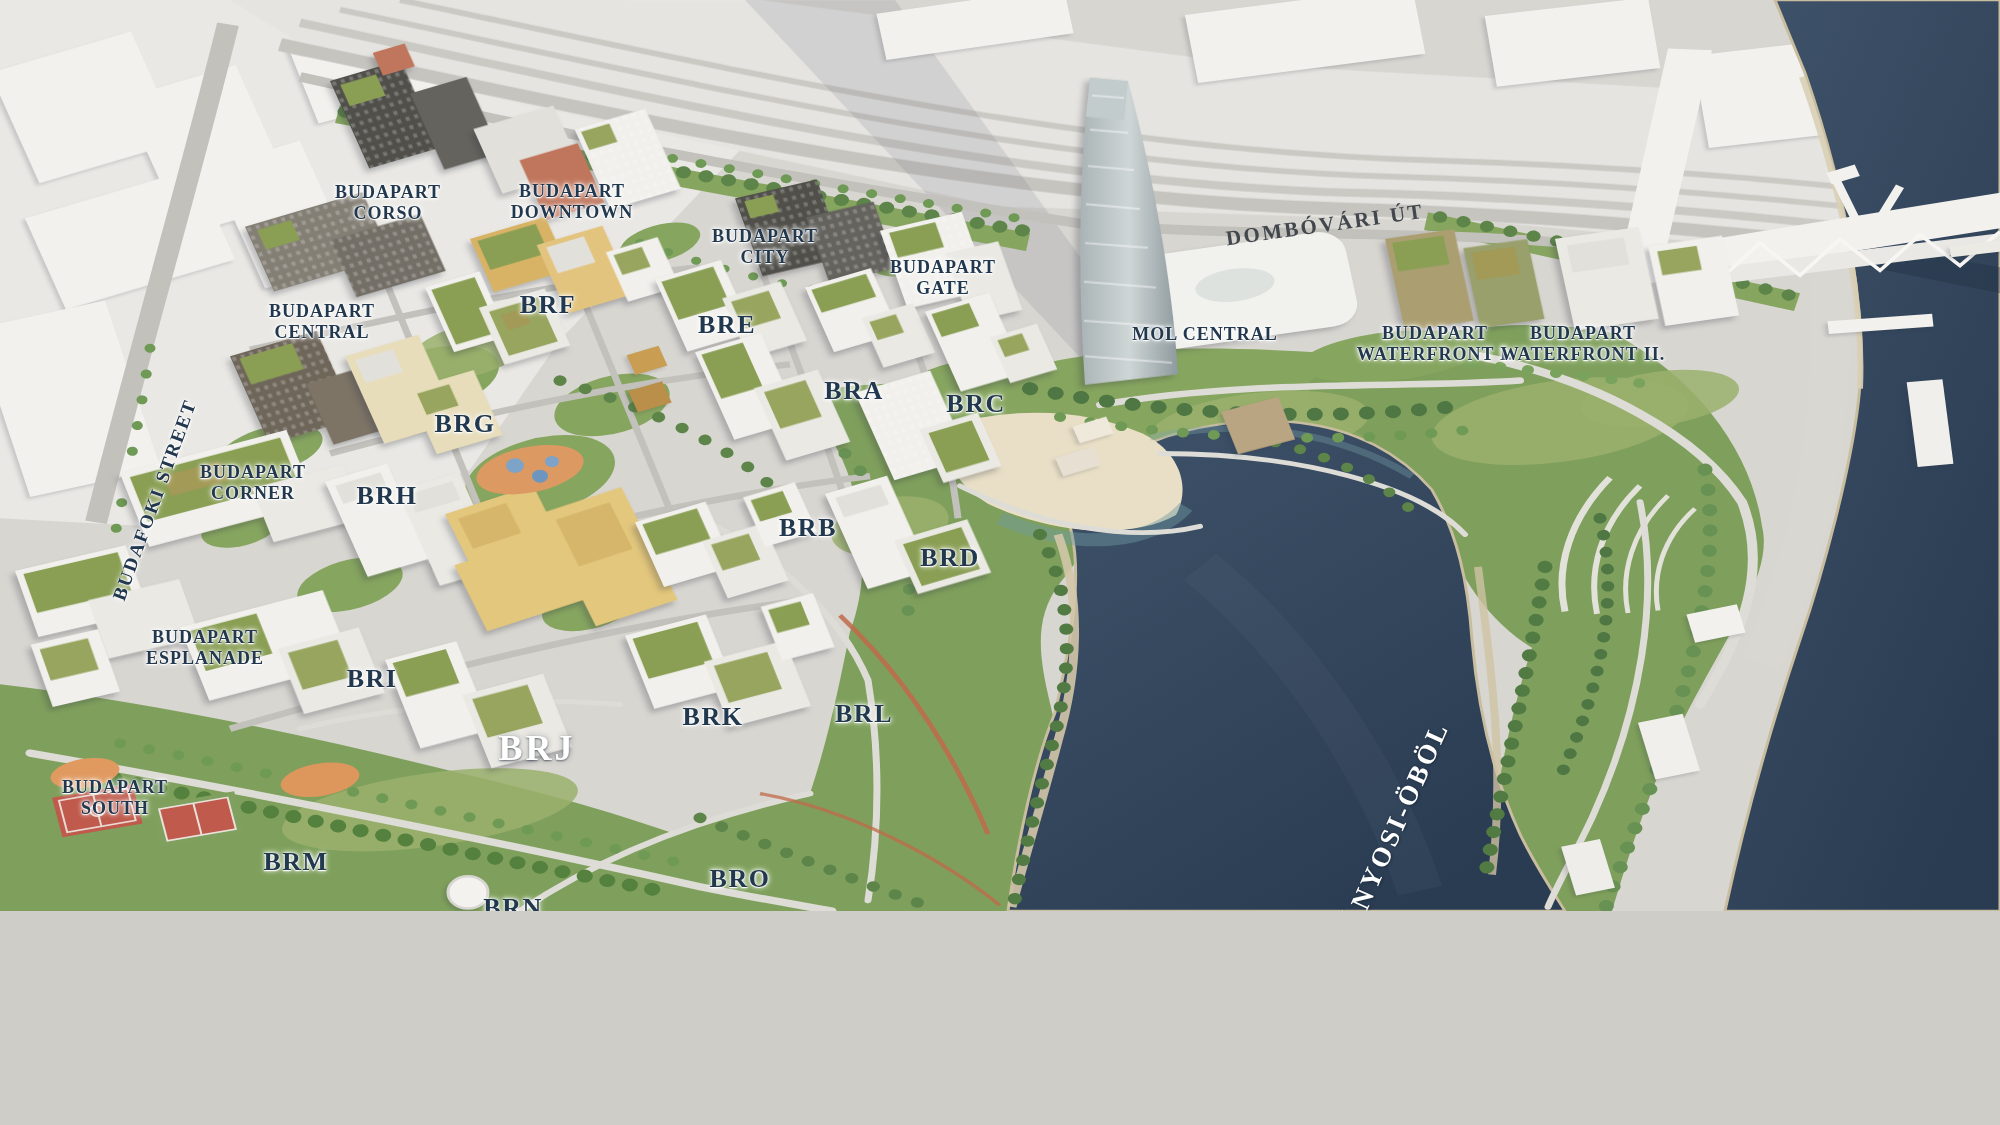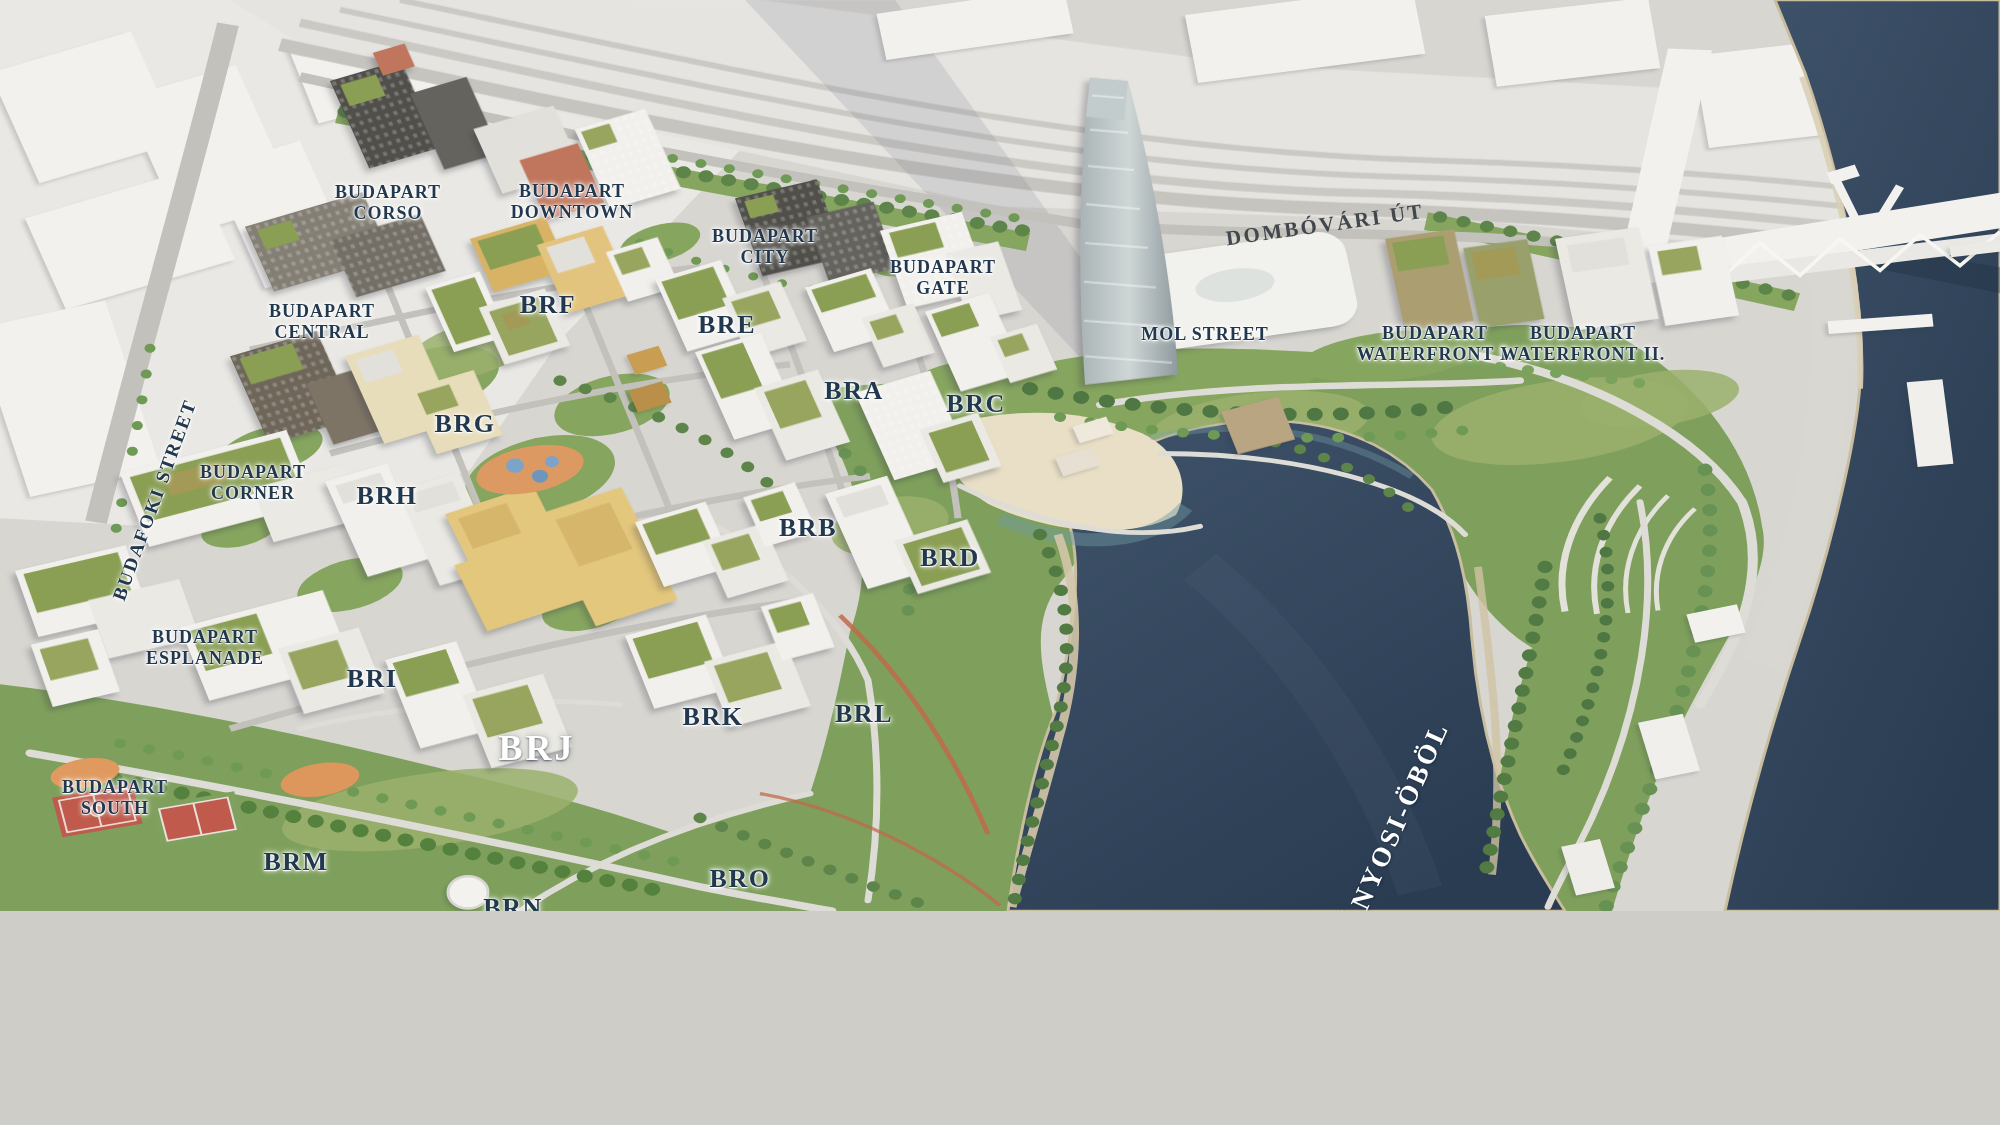--- a/index.html
+++ b/index.html
@@ -440,21 +440,21 @@
 DOWNTOWN</div>
   <div class="lbl" style="left:765px;top:247px">BUDAPART
 CITY</div>
   <div class="lbl" style="left:943px;top:278px">BUDAPART
 GATE</div>
   <div class="lbl roadname" style="left:1325px;top:225px">DOMBÓVÁRI ÚT</div>
   <div class="lbl" style="left:322px;top:322px">BUDAPART
 CENTRAL</div>
   <div class="lbl code" style="left:548px;top:305px">BRF</div>
   <div class="lbl code" style="left:727px;top:325px">BRE</div>
-  <div class="lbl" style="left:1205px;top:335px">MOL STREET</div>
+  <div class="lbl" style="left:1205px;top:335px">MOL CENTRAL</div>
   <div class="lbl" style="left:1435px;top:344px">BUDAPART
 WATERFRONT I.</div>
   <div class="lbl" style="left:1583px;top:344px">BUDAPART
 WATERFRONT II.</div>
   <div class="lbl code" style="left:854px;top:391px">BRA</div>
   <div class="lbl code" style="left:976px;top:404px">BRC</div>
   <div class="lbl code" style="left:465px;top:424px">BRG</div>
   <div class="lbl street" style="left:155px;top:500px">BUDAFOKI STREET</div>
   <div class="lbl" style="left:253px;top:483px">BUDAPART
 CORNER</div>

